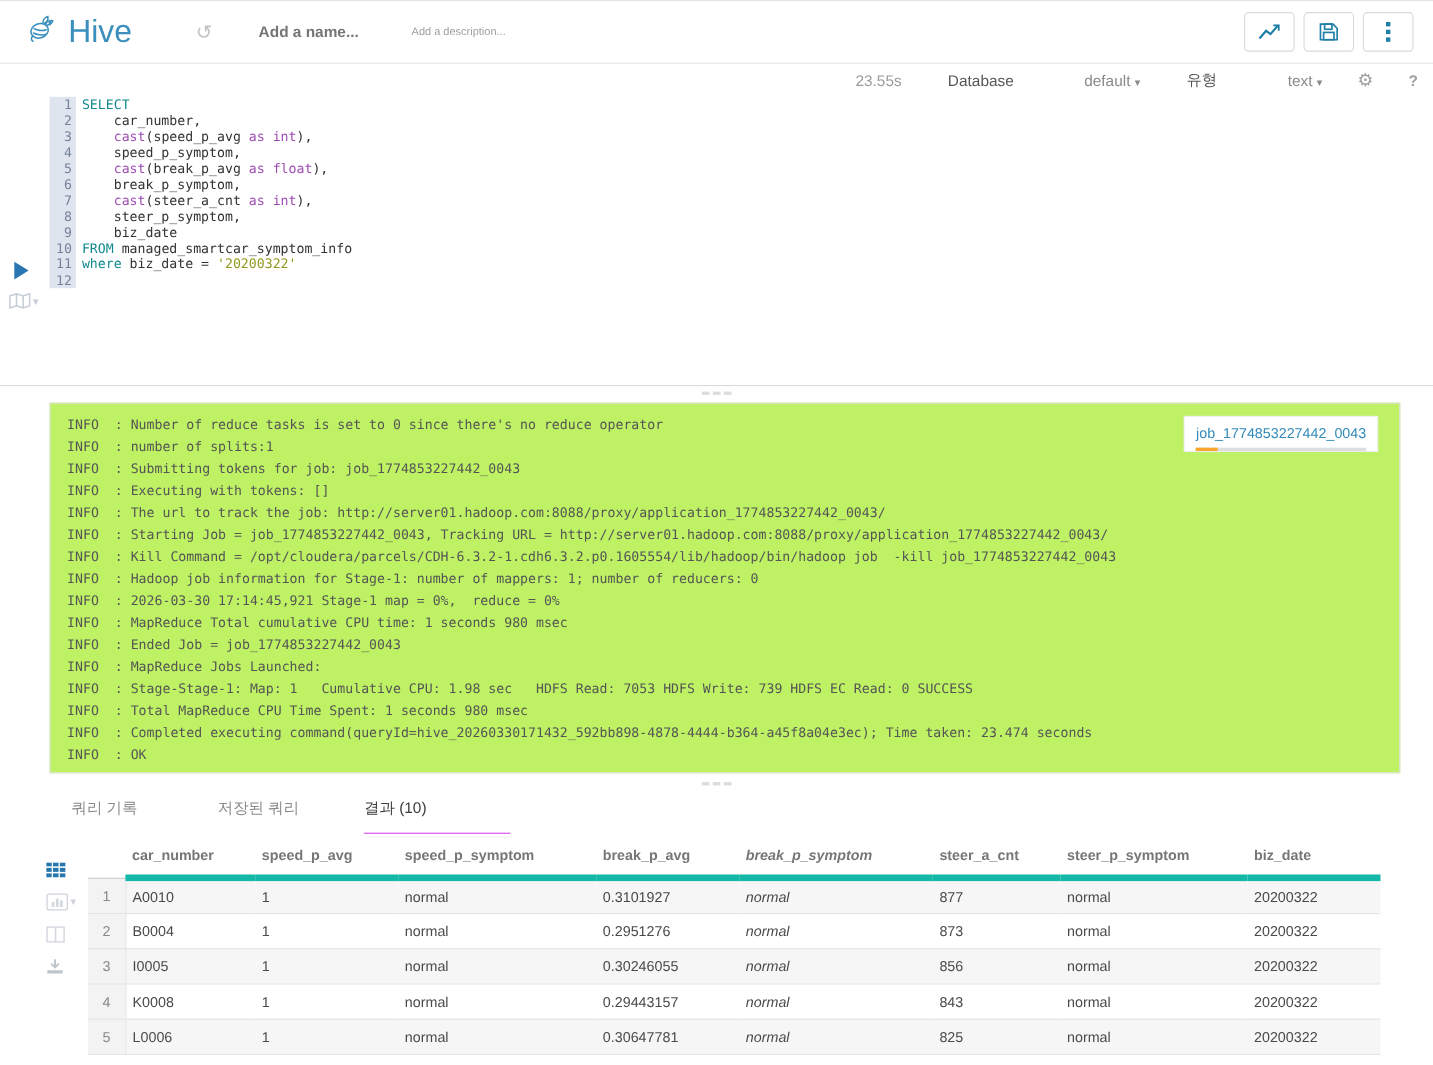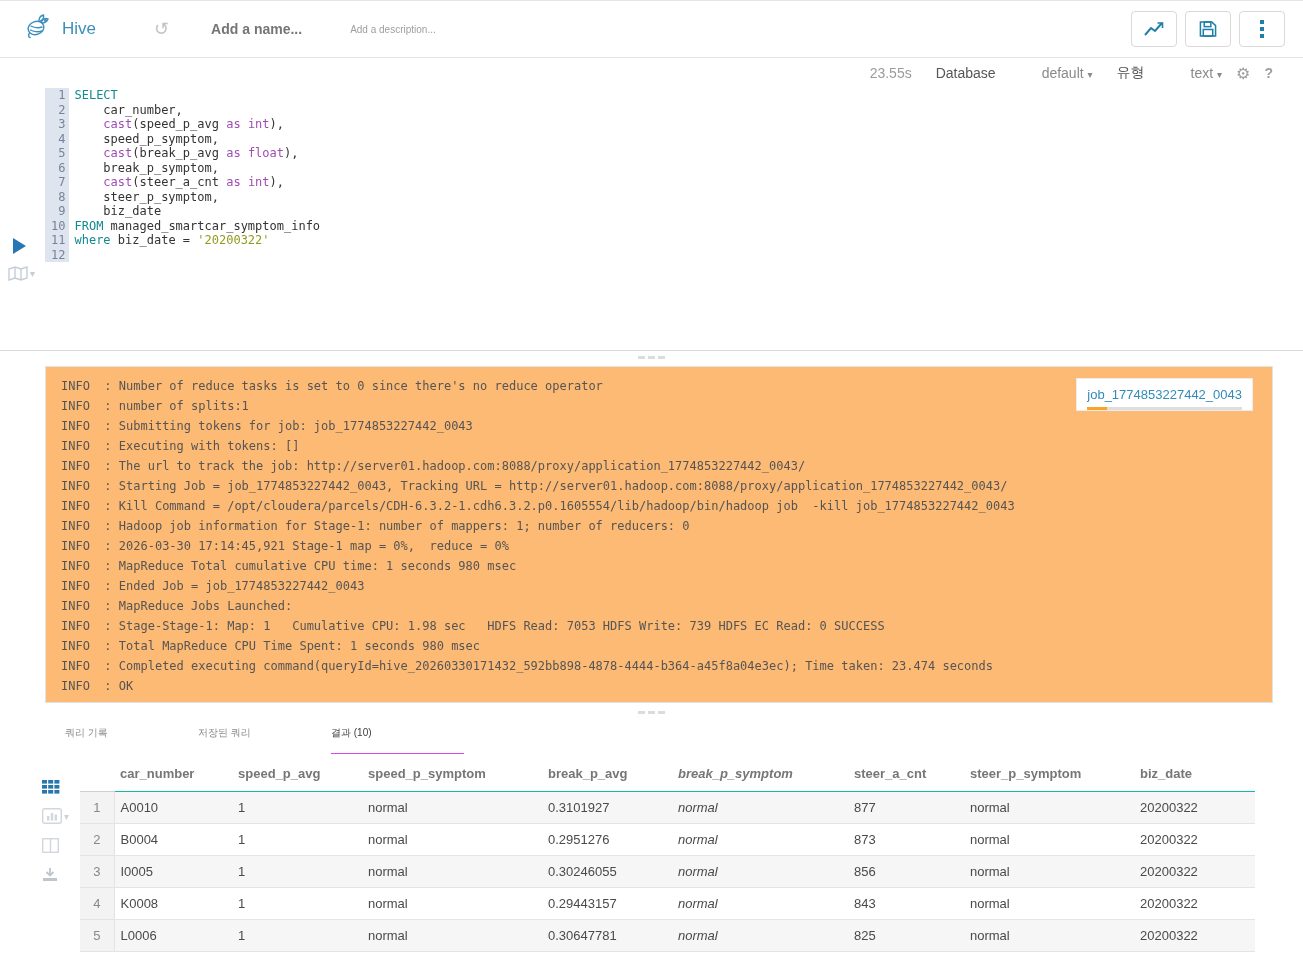--- a/index.html
+++ b/index.html
@@ -3,32 +3,32 @@
 <meta charset="utf-8">
 <style>
   * { margin:0; padding:0; box-sizing:border-box; }
   html,body { width:1303px; height:968px; background:#fff; overflow:hidden;
     font-family:"Liberation Sans", sans-serif; color:#444; }
 
   
   .app-header { height:58px; display:flex; align-items:center; padding:0 18px 0 22px;
     border-top:1px solid #e4e4e4; border-bottom:1px solid #e4e4e4; }
   .logo-wrap { display:flex; align-items:center; gap:10px; }
-  .app-title { font-size:17px; color:#3b8fbd; }
+  .app-title { font-size:29px; color:#3b8fbd; }
   .history-ic { margin-left:58px; font-size:18px; color:#c3c3c3; cursor:pointer; }
   .add-name { margin-left:42px; font-size:14px; font-weight:bold; color:#757575; cursor:text; }
   .add-desc { margin-left:48px; font-size:10px; color:#9e9e9e; cursor:text; }
   .header-actions { margin-left:auto; display:flex; gap:8px; }
   .hbtn { width:46px; height:36px; border:1px solid #d9d9d9; border-radius:4px; background:#fff;
     display:flex; align-items:center; justify-content:center; cursor:pointer; }
   .hbtn svg { display:block; }
 
   
   .toolbar { height:30px; display:flex; align-items:center; justify-content:flex-end;
-    gap:14px; padding-right:30px; font-size:14px; }
+    gap:32px; padding-right:14px; font-size:14px; }
   .tb-duration { color:#9b9b9b; }
   .tb-label { color:#565656; margin-left:10px; }
   .tb-select { color:#8a8a8a; cursor:pointer;margin-left:32px; }
   .caret { font-size:10px; color:#8a8a8a; }
   .tb-ic { color:#9e9e9e; font-size:16px; cursor:pointer; }
   .tb-help { color:#9e9e9e; font-weight:bold; font-size:14px; cursor:pointer; }
 
   
   .editor-section { position:relative; min-height:216px; }
   .editor-rail { position:absolute; left:0; top:0; width:44px; height:100%; }
@@ -45,43 +45,43 @@
   .tok-s { color:#909b1e; }
   .tok-p { color:#333; }
 
   
   .divider1 { margin-top:46px; border-top:1px solid #dadada; }
   .handle { display:flex; justify-content:center; gap:3px; padding-top:5px; cursor:row-resize; }
   .handle i { width:7px; height:3px; background:#dcdcdc; }
   .divider2 { margin-top:3px; }
 
   
-  .log-panel { position:relative; margin:7px 30px 0 45px; background:#fdba74;
+  .log-panel { position:relative; margin:7px 30px 0 45px; background:#bef264;
     border:1px solid #e2e2e2; padding:9px 15px 6px 15px; }
   .log-line { font-family:"DejaVu Sans Mono", monospace; font-size:12px; line-height:20px;
     color:#555; white-space:pre; overflow:hidden; }
   .job-badge { position:absolute; top:12px; right:20px; background:#fff; padding:6px 10px 0 10px;
     box-shadow:0 0 0 1px #ececec; }
   .job-link { color:#338bb8; font-size:13px; text-decoration:none; cursor:pointer; }
   .job-progress { margin-top:4px; height:3px; background:#dedede; }
   .job-progress-fill { height:3px; background:#f9a52b; }
 
   
   .tabs { display:flex; margin:12px 0 0 65px; }
-  .tab { width:133px; font-size:10px; color:#8a8a8a; padding-bottom:13px; cursor:pointer; }
+  .tab { width:133px; font-size:14px; color:#8a8a8a; padding-bottom:13px; cursor:pointer; }
   .tab.active { color:#3c3c3c; border-bottom:1px solid #d946ef; }
 
   
   .results { display:flex; padding-left:42px; }
   .result-rail { width:38px; display:flex; flex-direction:column; align-items:flex-start; gap:14px; padding-top:26px; }
   .rail-ic { cursor:pointer; display:flex; align-items:center; gap:2px; }
   .table-wrap { flex:1; margin-right:48px; }
   table { width:100%; border-collapse:collapse; font-size:13px; table-layout:fixed; }
   th { text-align:left; color:#767676; font-weight:bold; padding:12px 6px 10px 6px;
-    border-bottom:1px solid #14b8a6; cursor:pointer; }
+    border-bottom:6px solid #14b8a6; cursor:pointer; }
   td { padding:0 6px; height:32px; color:#4a4a4a; border-bottom:1px solid #e4e4e4; }
   tbody tr:nth-child(odd) { background:#f6f6f6; }
   td.num { background:#f3f3f3; color:#888; text-align:center; border-right:1px solid #e3e3e3; }
   th.num-h { border-bottom:1px solid #cfcfcf; }
   th:nth-child(1), td:nth-child(1) { width:34px; }
   th:nth-child(2), td:nth-child(2) { width:118px; }
   th:nth-child(3), td:nth-child(3) { width:130px; }
   th:nth-child(4), td:nth-child(4) { width:180px; }
   th:nth-child(5), td:nth-child(5) { width:130px; }
   th:nth-child(6), td:nth-child(6) { width:176px;font-style:italic; }

